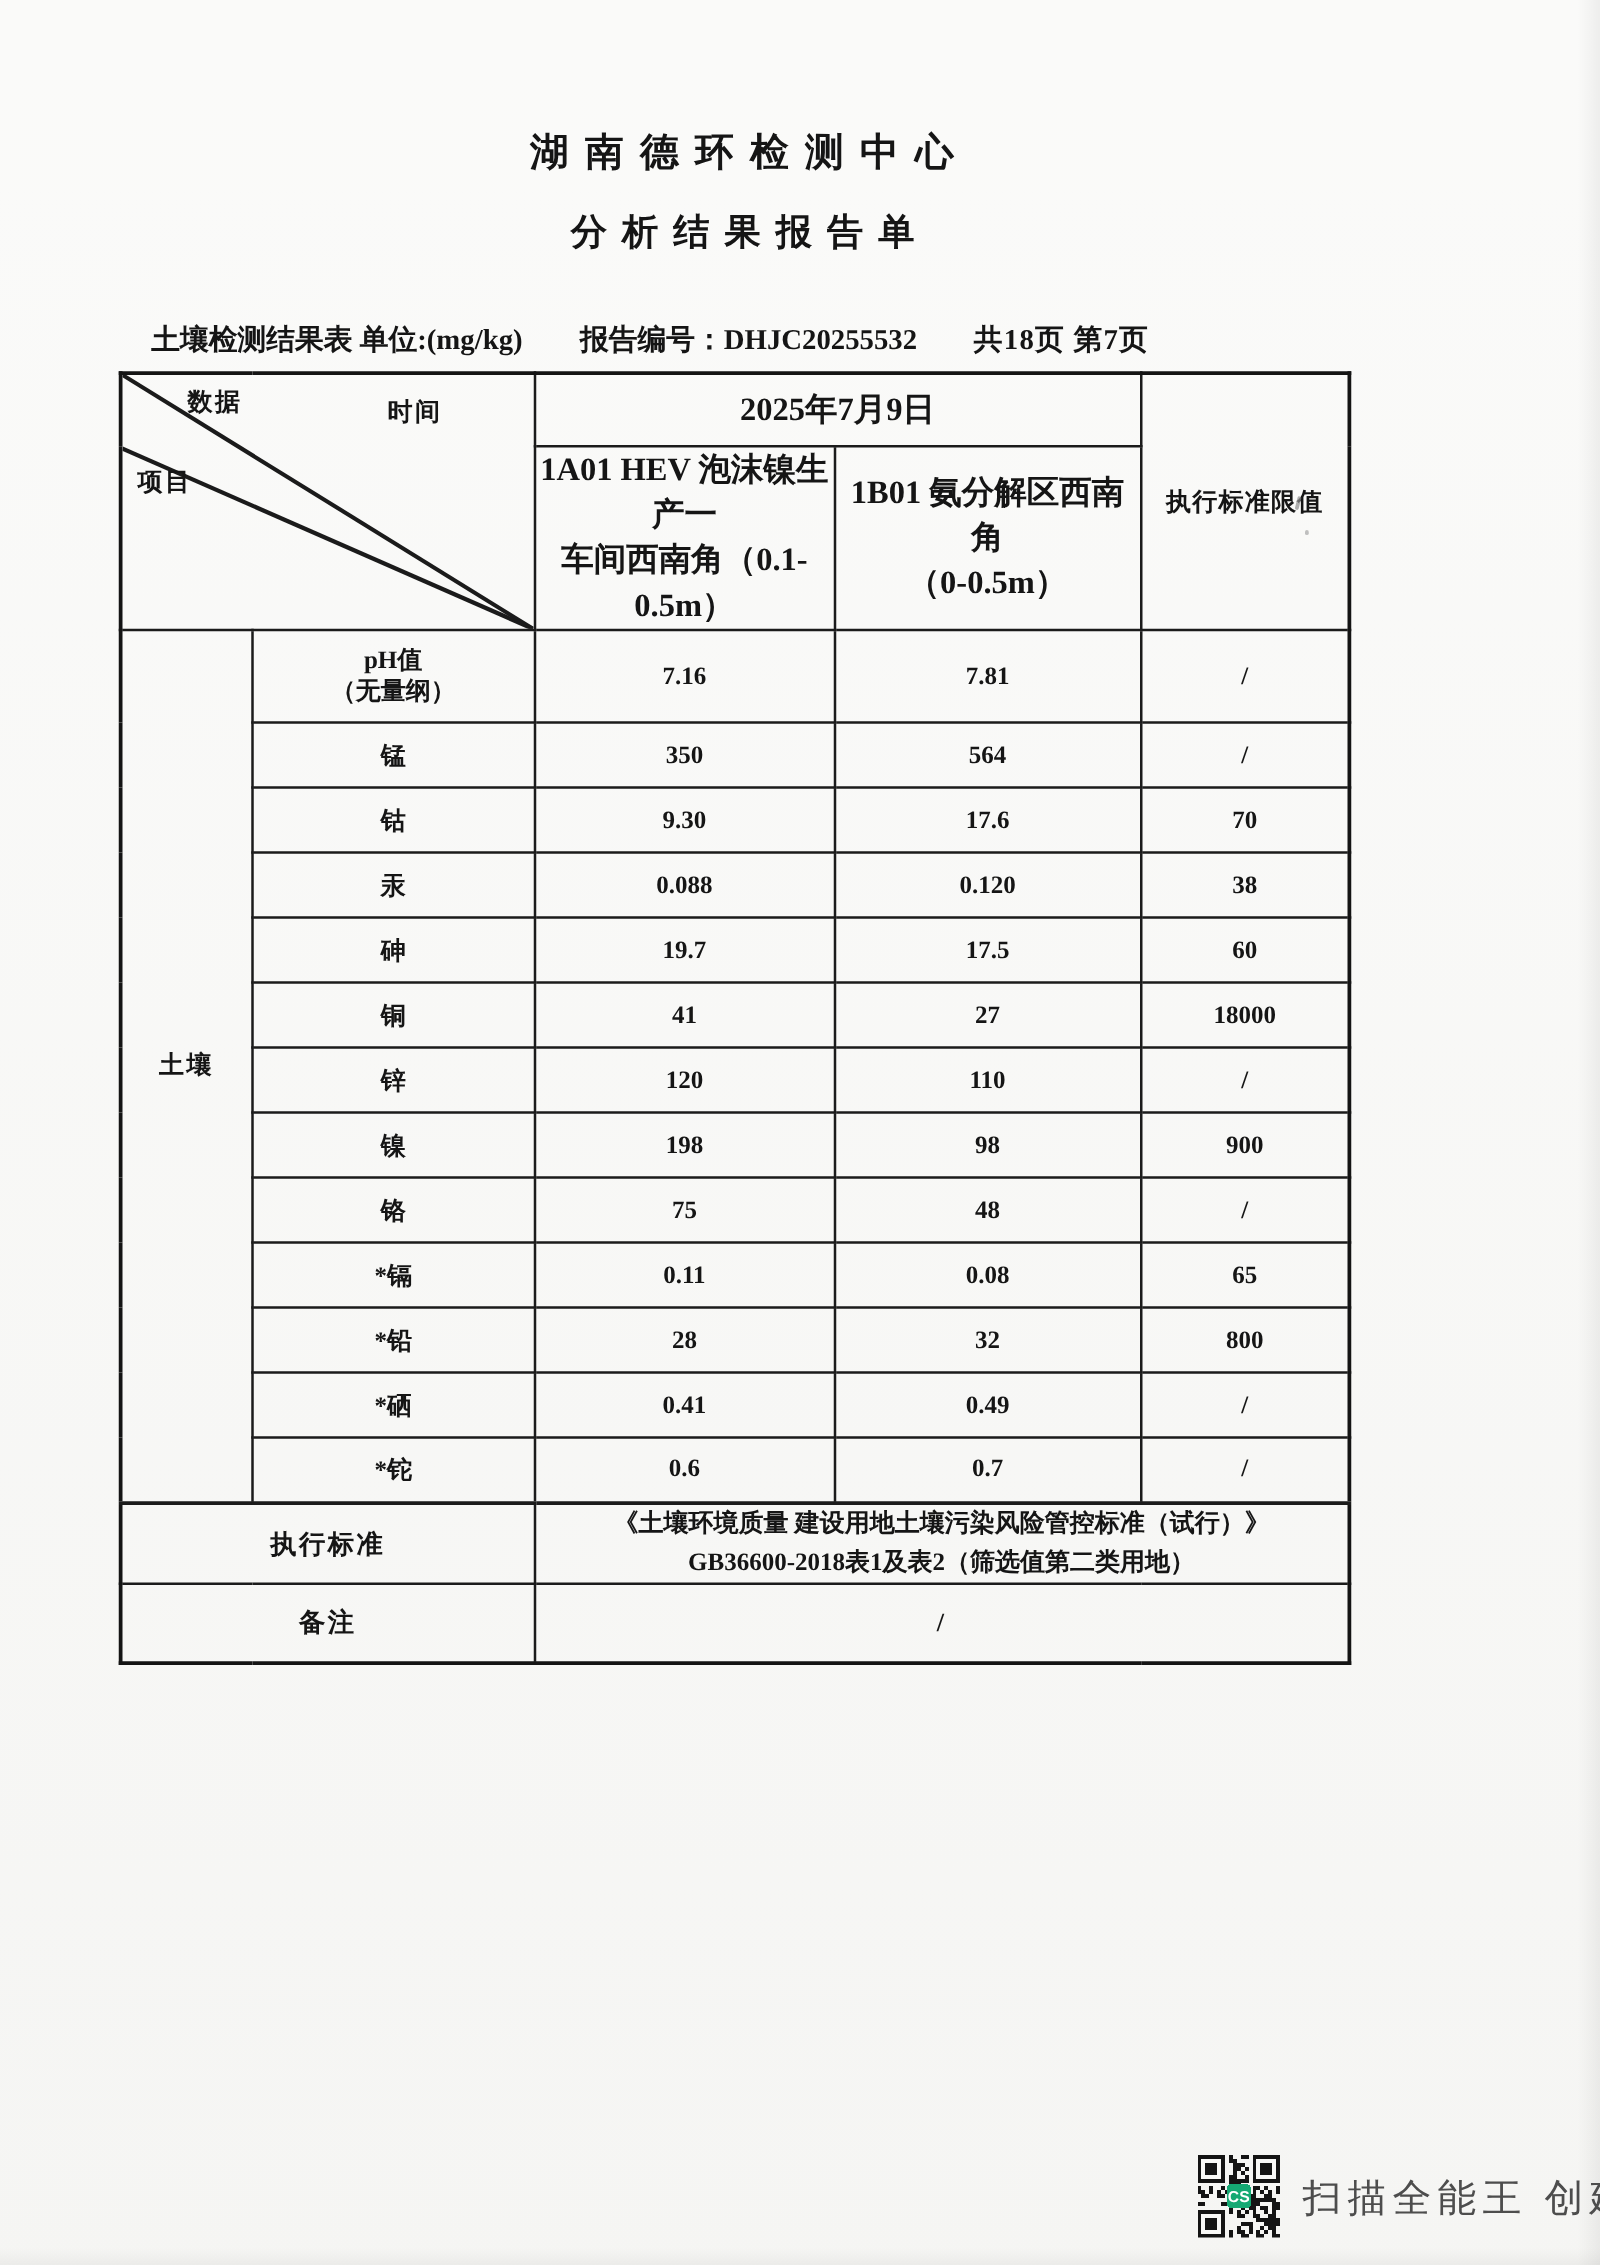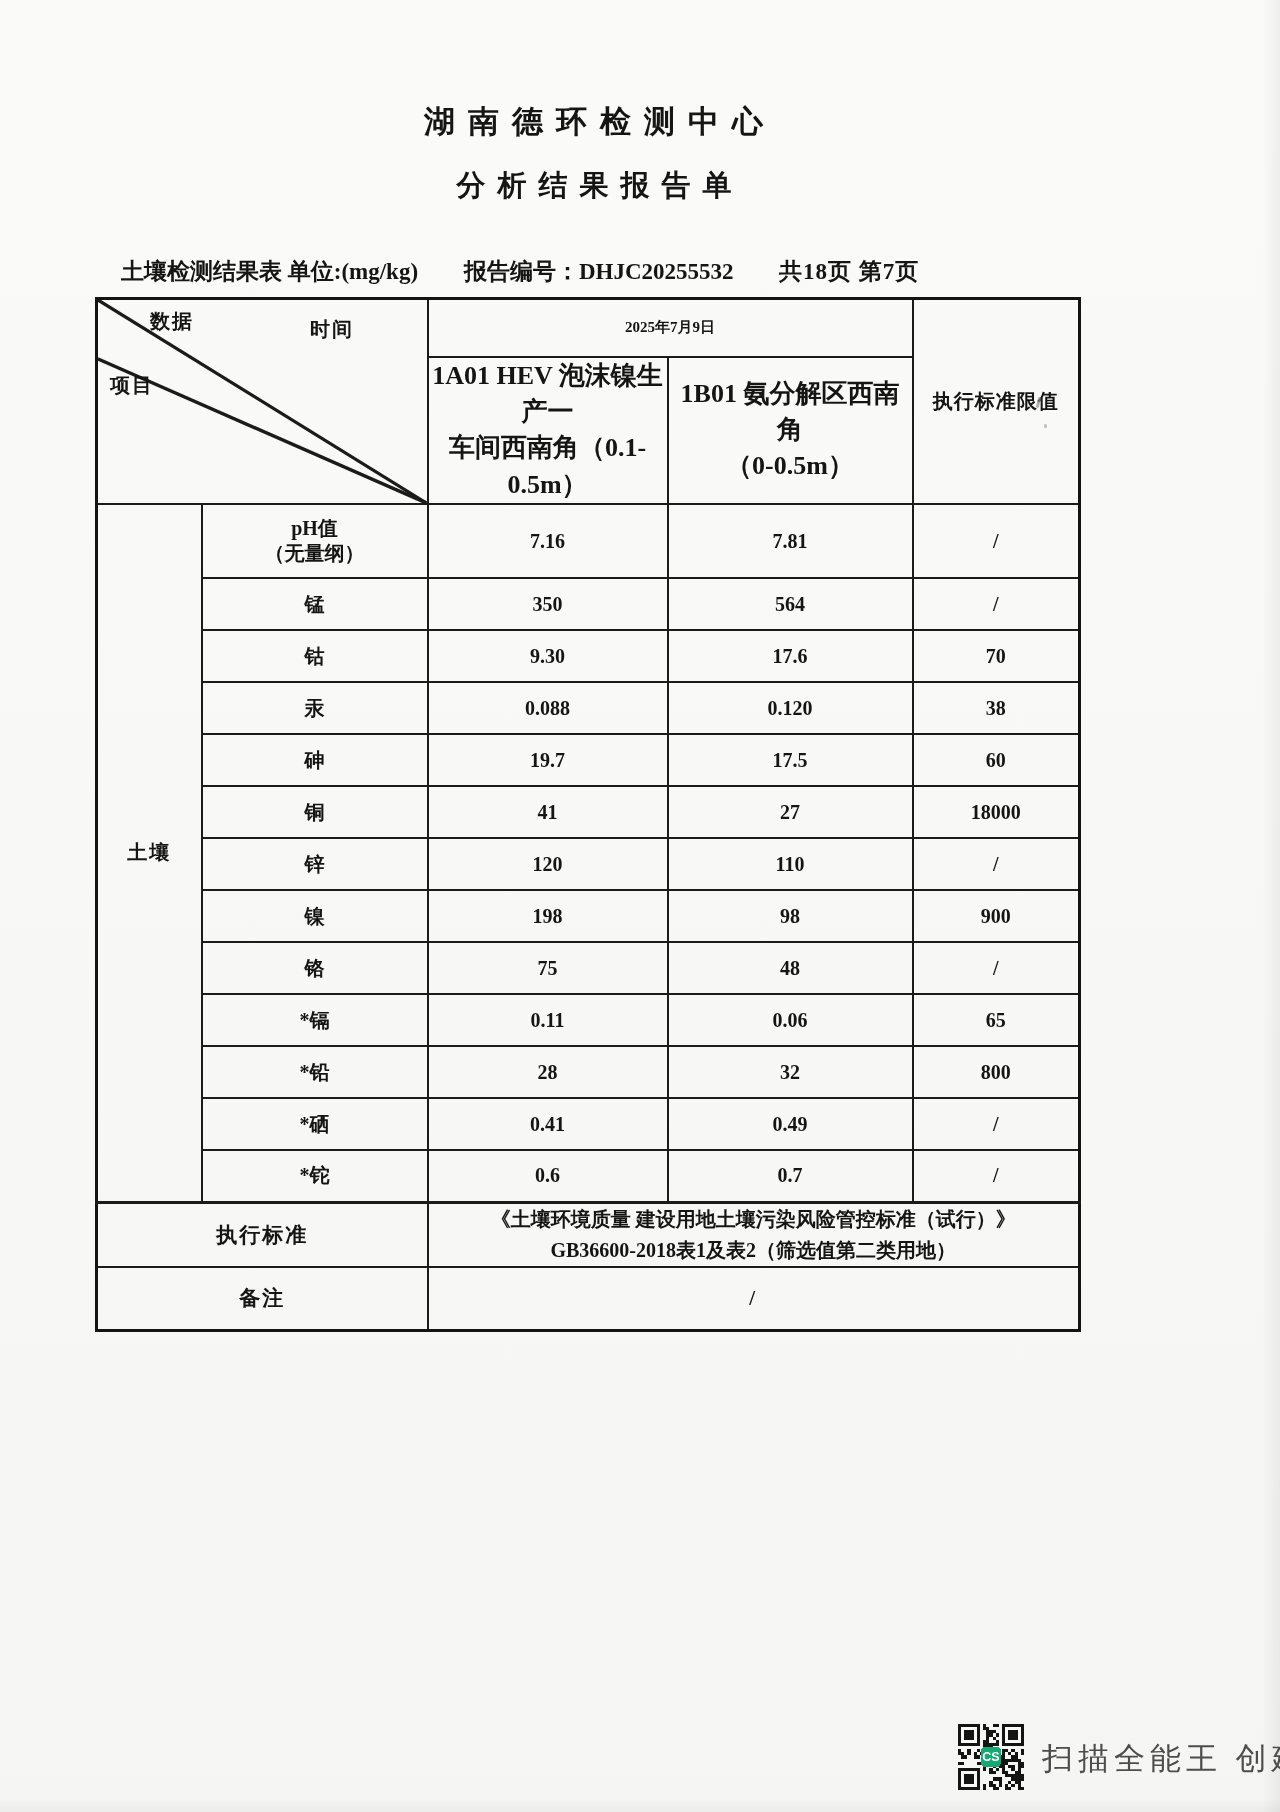--- a/index.html
+++ b/index.html
@@ -37,21 +37,21 @@
   tr.r-note{height:64px;}
   tbody.results tr{height:52px;}
   tbody.results tr.row-ph{height:74px;}
   tbody.results tr.row-ph td{line-height:1.25;}
   td.diag-cell{position:relative;padding:0;border-bottom-width:3px;border-radius:30px;}
   td.diag-cell svg{position:absolute;left:0;top:0;width:100%;height:100%;}
   .diag-label{position:absolute;font-size:20px;letter-spacing:2px;}
   .diag-dsj{left:52px;top:8px;}
   .diag-sj{left:212px;top:16px;}
   .diag-xm{left:12px;top:72px;text-align:right;}
-  td.date-cell{font-size:15px;margin-top:16px;}
+  td.date-cell{font-size:26px;margin-top:16px;}
   td.sample-cell{font-size:26px;line-height:1.4;padding:2px 6px;border-bottom-width:3px;}
   td.limit-head{font-size:20px;letter-spacing:1px;border-bottom-width:3px;}
   td.group-cell{font-size:20px;letter-spacing:2px;}
   td.param-cell{font-size:20px;}
   td.val-cell{font-size:20px;font-family:"Liberation Serif","DejaVu Serif",serif;}
   tr.r-exec td{border-top-width:3px;}
   td.exec-value{font-size:20px;line-height:1.55;padding:4px 8px;}
   td.note-value,td.exec-label,td.note-label{font-size:21px;letter-spacing:2px;}
 
   .speck{position:absolute;background:#8f8f8f;border-radius:2px;}
@@ -188,21 +188,21 @@
         </td>
         <td class="val-cell">75</td>
         <td class="val-cell">48</td>
         <td class="val-cell">/</td>
       </tr>
       <tr>
         <td class="param-cell">
           <div>*镉</div>
         </td>
         <td class="val-cell">0.11</td>
-        <td class="val-cell">0.06</td>
+        <td class="val-cell">0.08</td>
         <td class="val-cell">65</td>
       </tr>
       <tr>
         <td class="param-cell">
           <div>*铅</div>
         </td>
         <td class="val-cell">28</td>
         <td class="val-cell">32</td>
         <td class="val-cell">800</td>
       </tr>

